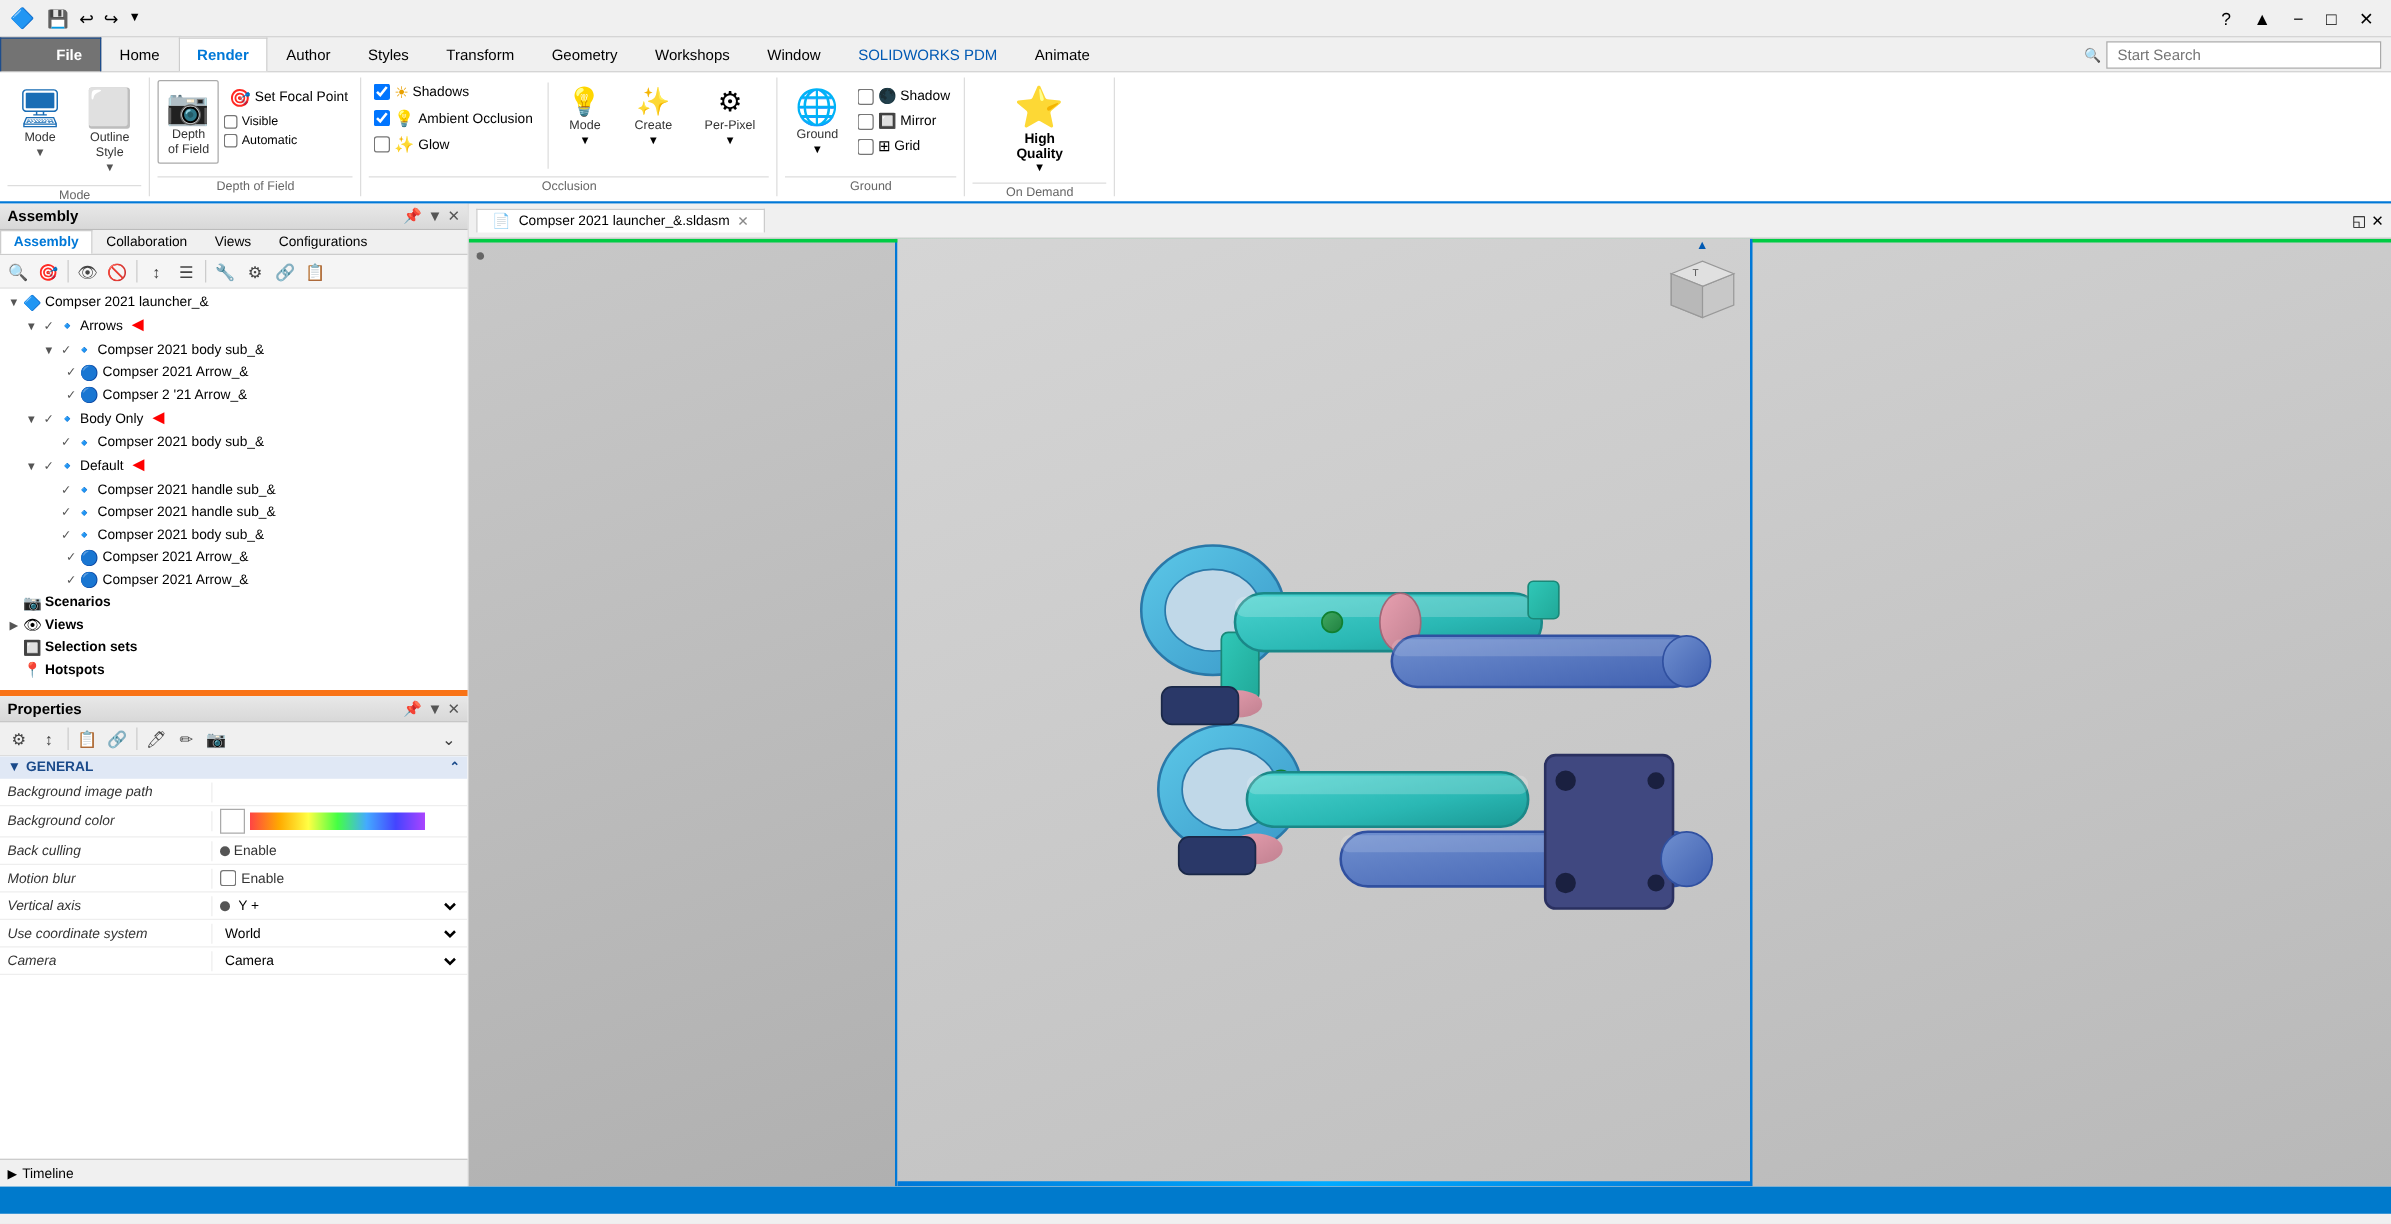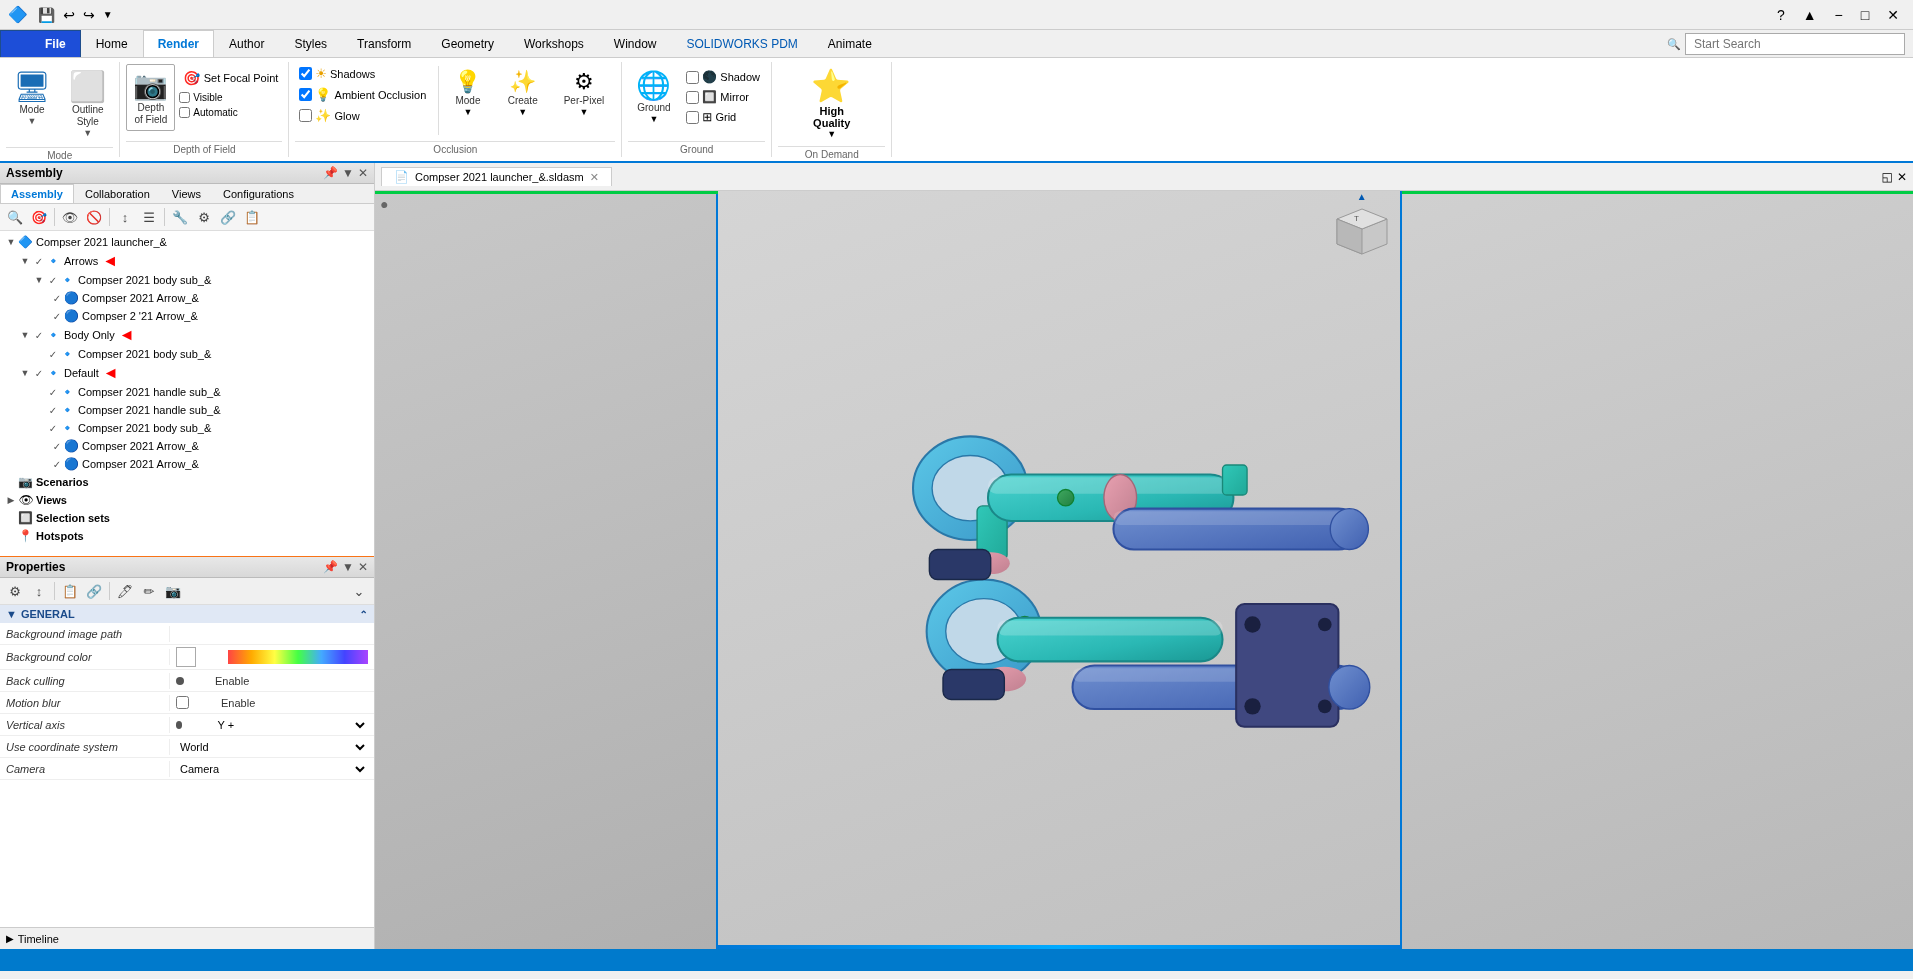--- a/index.html
+++ b/index.html
@@ -40,21 +40,21 @@
     .ribbon-tab {
       padding: 4px 14px 4px 14px;
       cursor: pointer;
       font-size: 12px;
       border: 1px solid transparent;
       border-bottom: none;
       height: 100%;
       display: flex;
       align-items: center;
     }
-    .ribbon-tab.file-tab { background: #1d4ed8; color: white; font-weight: bold; border-color: #1e4d8c; padding-left: 44px; }
+    .ribbon-tab.file-tab { background: #737373; color: white; font-weight: bold; border-color: #1e4d8c; padding-left: 44px; }
     .ribbon-tab.active { background: white; border-color: #ccc; font-weight: bold; color: #0078d7; }
 
     
     .ribbon-search {
       margin-left: auto;
       display: flex;
       align-items: center;
       margin-right: 8px;
       margin-bottom: 2px;
     }
@@ -139,21 +139,21 @@
       flex-direction: column;
       border-right: 1px solid #ccc;
       background: #f5f5f5;
       height: 100%;
     }
 
     
     .panel {
       display: flex;
       flex-direction: column;
-      border-bottom: 1px solid #f97316;
+      border-bottom: 5px solid #f97316;
     }
     .panel-header {
       background: linear-gradient(180deg, #e8e8e8, #d8d8d8);
       border-bottom: 1px solid #bbb;
       display: flex;
       align-items: center;
       justify-content: space-between;
       padding: 3px 6px;
     }
     .panel-title { font-weight: bold; font-size: 12px; }
@@ -271,21 +271,20 @@
       font-size: 11px;
       color: #333;
       border-right: 1px solid #eee;
       font-style: italic;
     }
     .props-value {
       flex: 1;
       padding: 2px 6px;
       font-size: 11px;
       color: #333;
-      gap: 28px;
     }
     .props-select {
       width: 100%;
       border: none;
       background: transparent;
       font-size: 11px;
     }
     .dot-indicator { width: 8px; height: 8px; border-radius: 50%; background: #555; display: inline-block; margin-right: 3px; }
 
     

